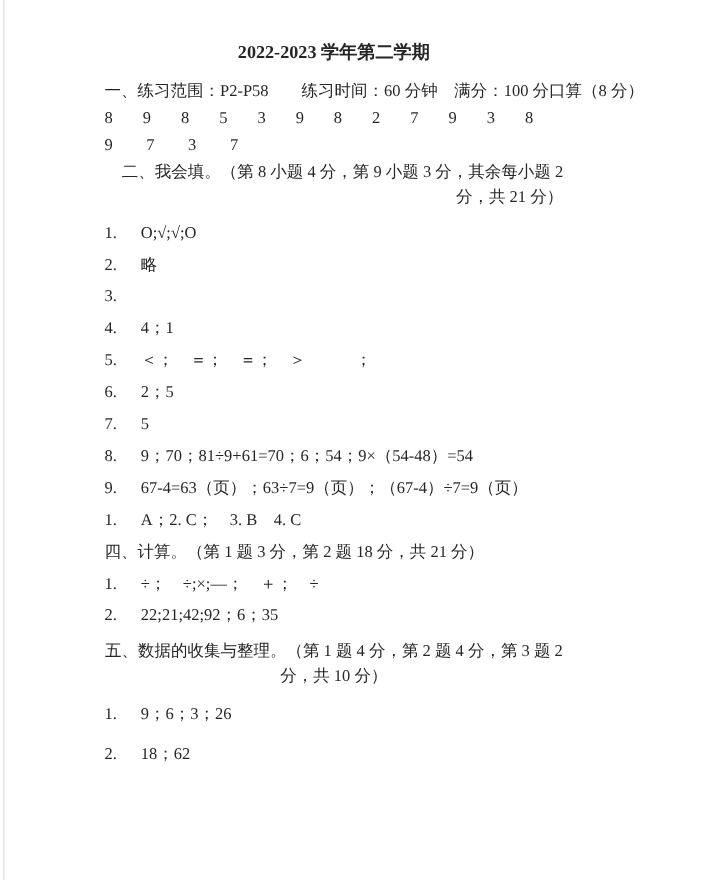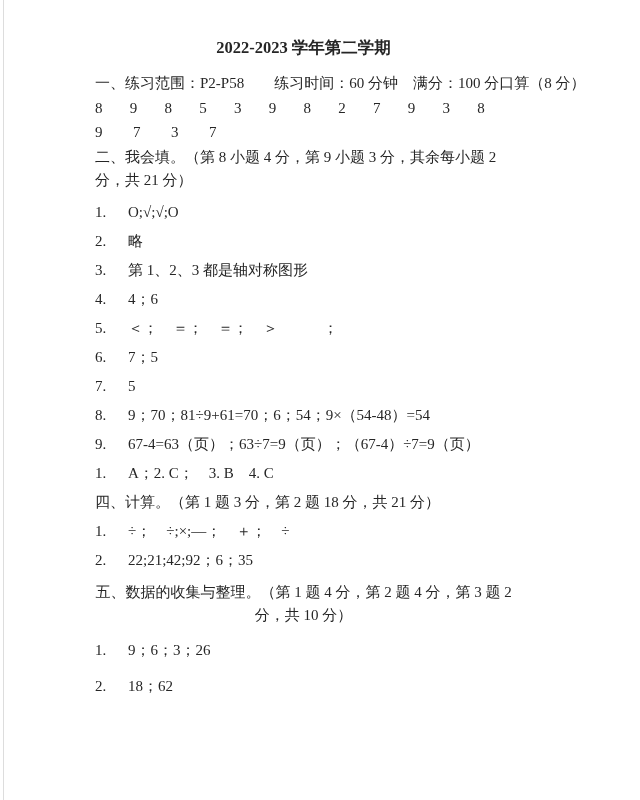--- a/index.html
+++ b/index.html
@@ -43,21 +43,21 @@
     white-space: pre-wrap;
   }
   .sec-heading {
     line-height: 29px;
     white-space: pre-wrap;
   }
   .sec-heading.tight {
     line-height: 23px;
   }
   .h1 { margin-top: 10px; line-height: 26px; white-space: nowrap; text-align: right; }
-  .h2 { margin-top: 2px; }
+  .h2 { margin-top: 2px; text-align: right; }
   .h5 { margin-top: 6px; text-align: center; }
   .num-row {
     display: flex;
     line-height: 24px;
   }
   .num-row .num {
     display: inline-block;
     width: 37px;
     white-space: pre;
   }
@@ -115,33 +115,32 @@
   <div class="answer-item first-item">
     <span class="item-num">1.</span>
     <span class="item-text">O;√;√;O</span>
   </div>
   <div class="answer-item">
     <span class="item-num">2.</span>
     <span class="item-text">略</span>
   </div>
   <div class="answer-item">
     <span class="item-num">3.</span>
-    <span class="item-text">第 1、2、3 都是轴对称图形</span>
   </div>
   <div class="answer-item">
     <span class="item-num">4.</span>
-    <span class="item-text">4；6</span>
+    <span class="item-text">4；1</span>
   </div>
   <div class="answer-item">
     <span class="item-num">5.</span>
     <span class="item-text">＜；　＝；　＝；　＞　　　；</span>
   </div>
   <div class="answer-item">
     <span class="item-num">6.</span>
-    <span class="item-text">7；5</span>
+    <span class="item-text">2；5</span>
   </div>
   <div class="answer-item">
     <span class="item-num">7.</span>
     <span class="item-text">5</span>
   </div>
   <div class="answer-item">
     <span class="item-num">8.</span>
     <span class="item-text">9；70；81÷9+61=70；6；54；9×（54-48）=54</span>
   </div>
   <div class="answer-item">

